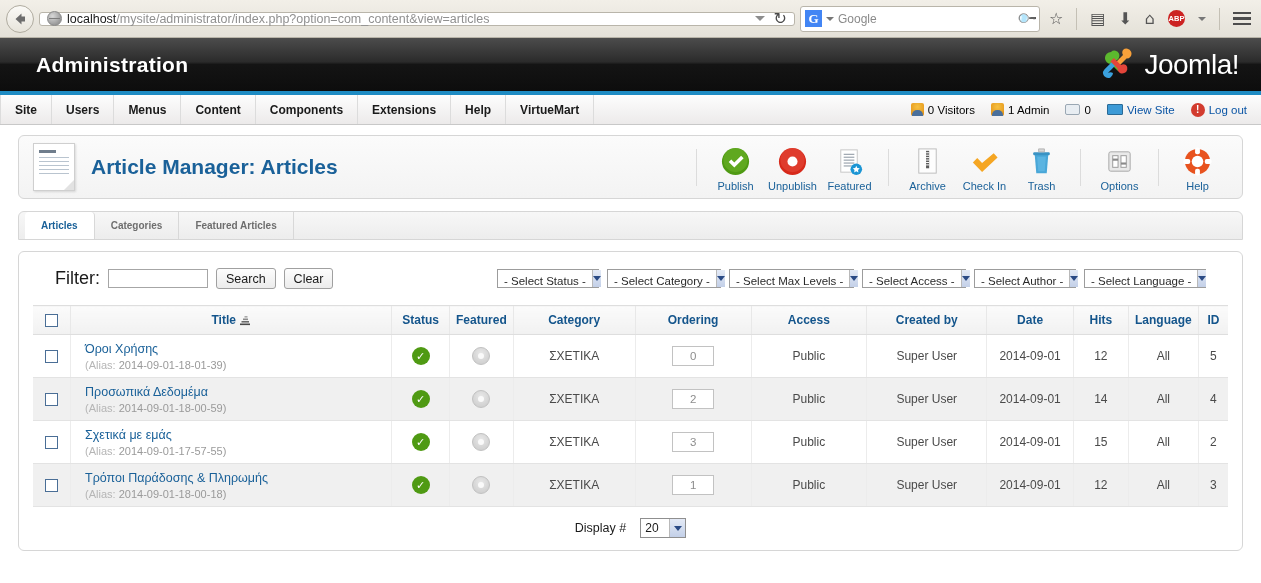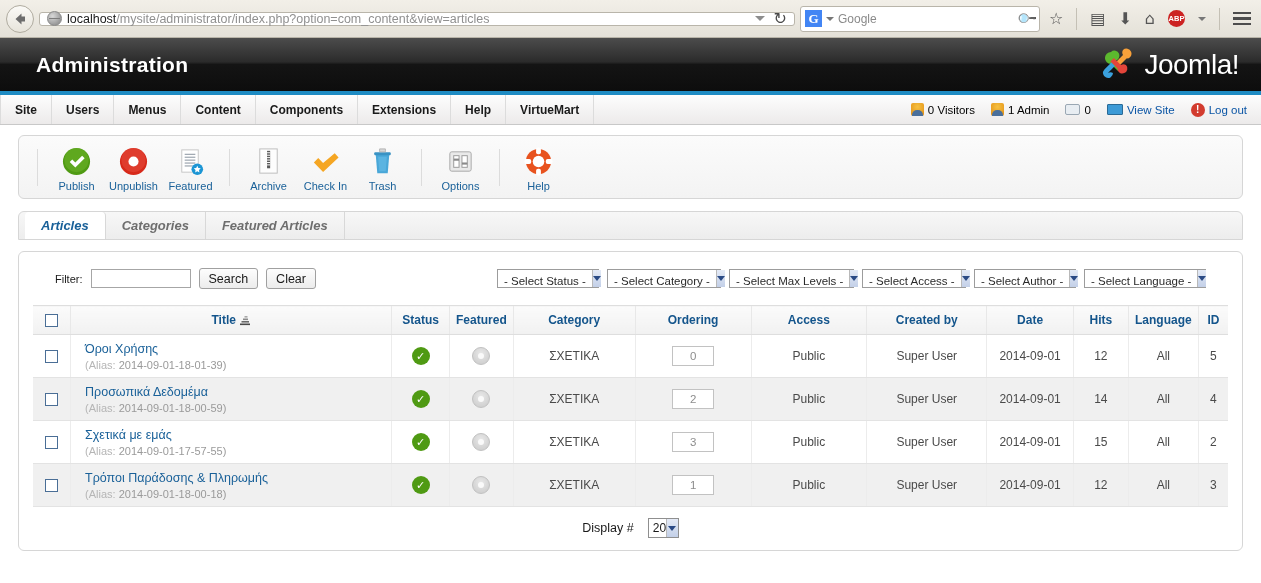--- a/index.html
+++ b/index.html
@@ -170,35 +170,34 @@
 
   
   .tabs-row {
     margin-top:12px;
     border:1px solid #d6d6d6;border-radius:6px 6px 0 0;
     background:linear-gradient(to bottom,#f7f7f7,#ededed);
     height:29px;display:flex;align-items:stretch;padding-left:6px;
   }
   .tab {
     display:flex;align-items:center;padding:0 16px;
-    font-size:13px;font-weight:bold;color:#6e6e6e;
+    font-size:10px;font-weight:bold;color:#6e6e6e;
     border-right:1px solid #d8d8d8;
-    font-style:italic;
   }
   .tab.active { color:#1a6199;background:#fff;border-radius:4px 4px 0 0; }
 
   
   .panel {
     margin-top:11px;
     border:1px solid #d6d6d6;border-radius:6px;
     background:#fff;padding:12px 14px 0 14px;
   }
   .filter-row { display:flex;align-items:center;justify-content:space-between;padding:4px 22px 16px 22px; }
   .filter-left { display:flex;align-items:center;gap:8px; }
-  .filter-label { font-size:11px;color:#1a1a1a; }
+  .filter-label { font-size:18px;color:#1a1a1a; }
   .filter-input {
     width:100px;height:19px;border:1px solid #a6a6a6;background:#fff;
     font-family:"Liberation Sans",sans-serif;font-size:12px;padding:0 3px;
   }
   .btn-std {
     height:21px;padding:0 9px;border:1px solid #a0a0a0;border-radius:3px;
     background:linear-gradient(to bottom,#fdfdfd,#ececec);
     font-size:12.5px;color:#1a1a1a;font-family:"Liberation Sans",sans-serif;
   }
   .filter-right { display:flex;align-items:center;gap:8px; }
@@ -253,21 +252,21 @@
     width:42px;height:20px;border:1px solid #c2c2c2;background:#fff;
     display:inline-flex;align-items:center;justify-content:center;
     font-size:11.5px;color:#8d8d8d;
   }
   .sort-ic { display:inline-block;margin-left:4px;vertical-align:-2px; }
 
   .display-row {
     display:flex;align-items:center;justify-content:center;gap:14px;
     padding:11px 0 12px 0;font-size:12.5px;color:#1a1a1a;
   }
-  .sel-display { width:31px;height:20px;border:1px solid #8f8f8f;background:#fff;
+  .sel-display { width:46px;height:20px;border:1px solid #8f8f8f;background:#fff;
     display:flex;align-items:center;font-size:12px;color:#1a1a1a;padding-left:4px;}
   .sel-display .arrow{ width:16px;height:18px;margin-left:auto;
     background:linear-gradient(to bottom,#e4eaf6,#c3d0e8);border-left:1px solid #b9b9b9;
     display:flex;align-items:center;justify-content:center;}
   .sel-display .arrow i{ width:0;height:0;border-left:4px solid transparent;border-right:4px solid transparent;border-top:5px solid #2a4a85;}
 </style>
 </head>
 <body>
 
 <div class="browser-bar">
@@ -351,20 +350,31 @@
     <span class="mr-item">
       <span class="ic-logout">!</span>
       <a href="#">Log out</a>
     </span>
   </div>
 </div>
 
 <div class="page-wrap">
 
   <div class="title-bar">
+    <div class="title-left">
+      <div class="doc-icon">
+        <div class="dl t"></div>
+          <div class="dl"></div>
+          <div class="dl"></div>
+        <div class="dl"></div>
+          <div class="dl"></div>
+          <div class="dl"></div>
+      </div>
+      <div class="page-title">Article Manager: Articles</div>
+    </div>
 
     <div class="toolbar">
       <div class="tb-sep"></div>
       <div class="tb-group">
         <div class="tb-btn">
           <svg class="ci" viewBox="0 0 32 32">
             <circle cx="16" cy="16" r="14" fill="#4f9a13"></circle>
             <circle cx="16" cy="14.5" r="12.5" fill="#6fb62b" opacity=".5"></circle>
             <path d="M9 16.5 l2.6-2.6 3.2 3.2 7-7 2.6 2.6 -9.6 9.6z" fill="#fff"></path>
           </svg>

